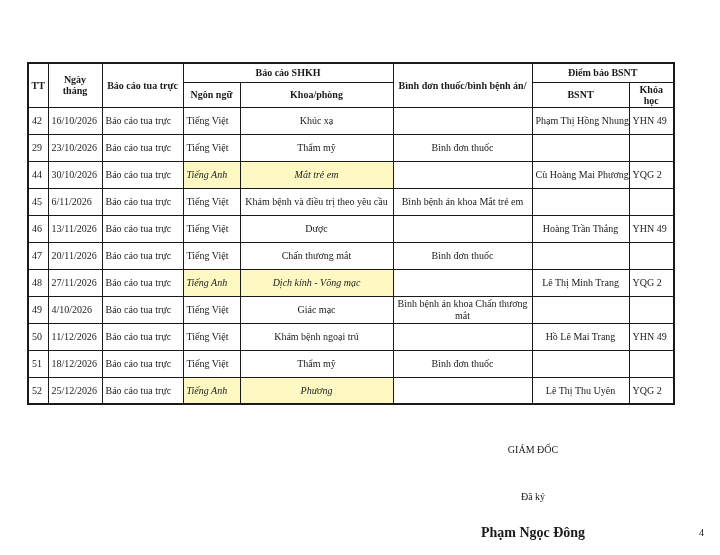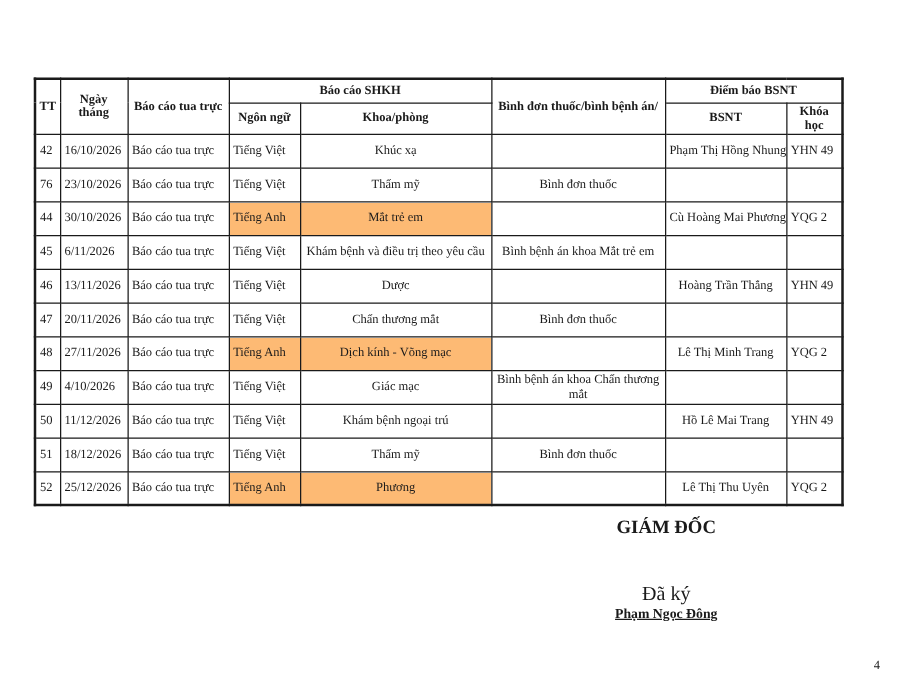--- a/index.html
+++ b/index.html
@@ -38,31 +38,31 @@
   table.schedule tbody tr { height: 27px; }
   table.schedule tbody td {
     font-size: 10px;
     padding: 1px 3px;
     line-height: 11.5px;
   }
   td.c { text-align: left; }
   td.l { text-align: center; }
   td.nowrap { white-space: nowrap; }
   td.sm { font-size: 9.5px; }
-  td.hl { background: #fdba74; }
+  td.hl { background: #fef9c3; font-style: italic; }
   .sig-block {
     position: absolute;
     left: 443px;
     top: 414px;
     width: 180px;
     text-align: center;
   }
-  .sig-title { font-weight: bold; font-size: 15px; margin-bottom: 36px; }
-  .sig-signed { font-size: 16px; }
-  .sig-name { font-weight: bold; font-size: 11px; text-decoration: underline; }
+  .sig-title { font-weight: normal; font-size: 10px; margin-bottom: 36px; margin-top: 30px; }
+  .sig-signed { font-size: 10px; margin-bottom: 23px; }
+  .sig-name { font-weight: bold; font-size: 14px; }
   .page-number {
     position: absolute;
     left: 699px;
     top: 527px;
     font-size: 10px;
   }
 </style>
 </head>
 <body>
 
@@ -100,21 +100,21 @@
       <td class="c">42</td>
       <td class="c nowrap">16/10/2026</td>
       <td class="c nowrap">Báo cáo tua trực</td>
       <td class="c nowrap">Tiếng Việt</td>
       <td class="l nowrap sm">Khúc xạ</td>
       <td class="l sm"></td>
       <td class="l nowrap sm">Phạm Thị Hồng Nhung</td>
       <td class="c nowrap">YHN 49</td>
     </tr>
         <tr>
-      <td class="c">76</td>
+      <td class="c">29</td>
       <td class="c nowrap">23/10/2026</td>
       <td class="c nowrap">Báo cáo tua trực</td>
       <td class="c nowrap">Tiếng Việt</td>
       <td class="l nowrap sm">Thẩm mỹ</td>
       <td class="l sm">Bình đơn thuốc</td>
       <td class="l nowrap sm"></td>
       <td class="c nowrap"></td>
     </tr>
         <tr>
       <td class="c">44</td>

